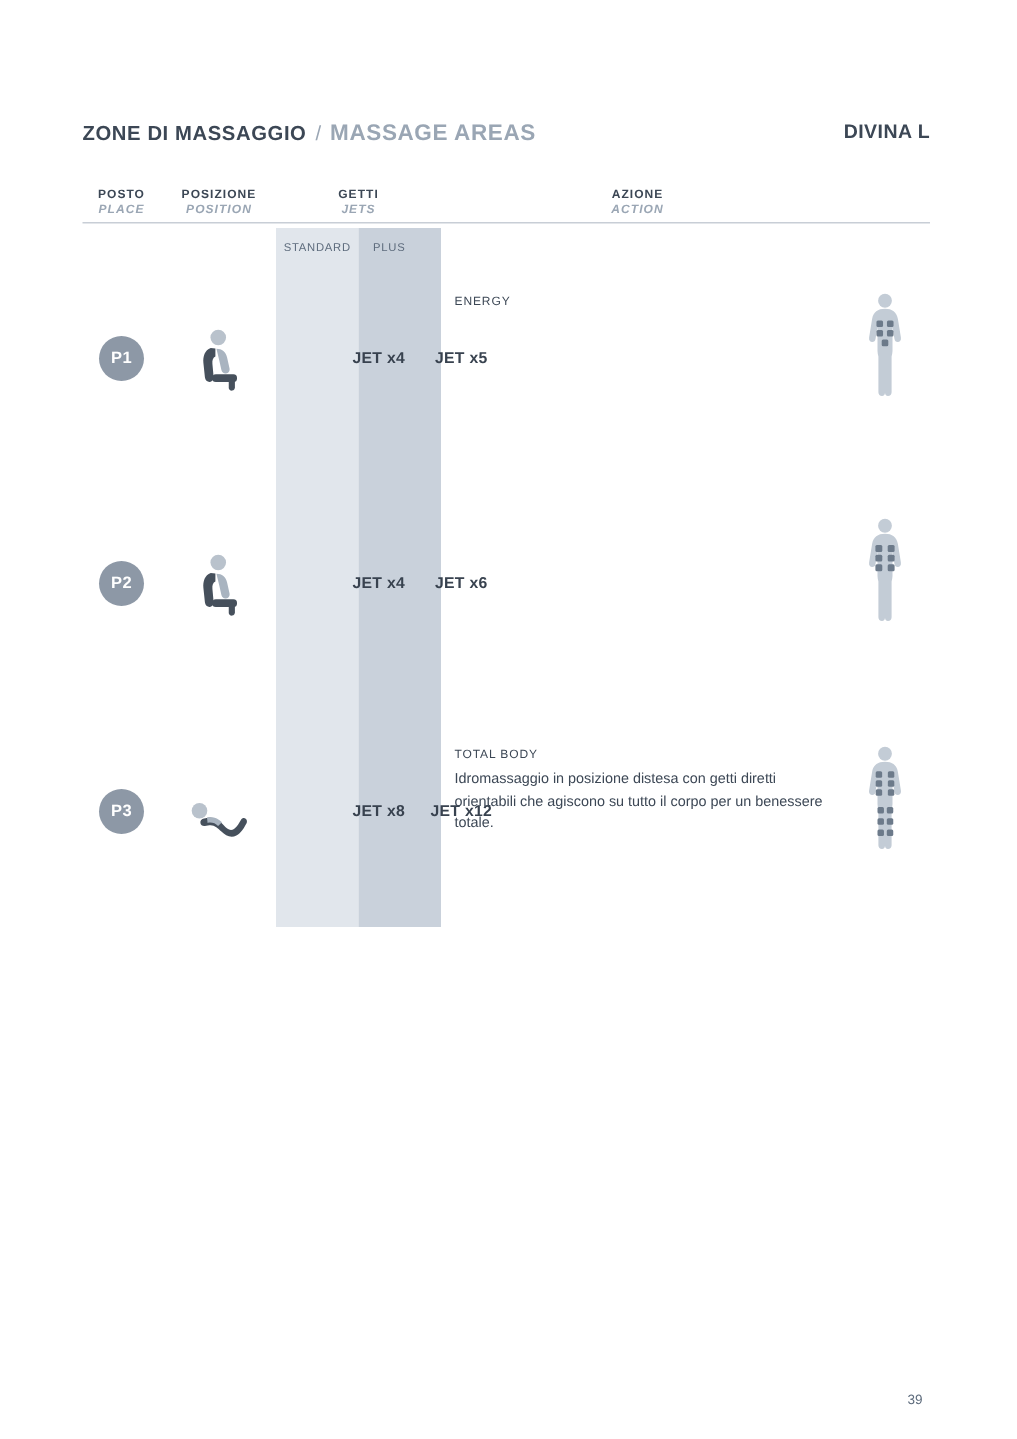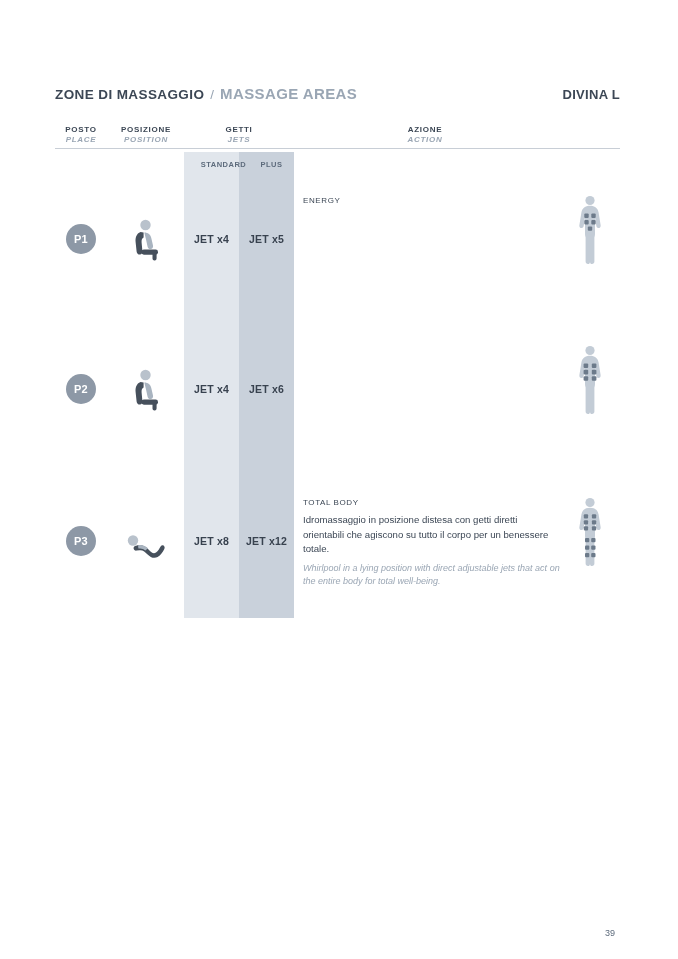--- a/index.html
+++ b/index.html
@@ -22,21 +22,21 @@
   }
 
   
   .doc-header {
     position: absolute;
     left: 55px;
     top: 80px;
     width: 565px;
     height: 22px;
     display: flex;
-    align-items: flex-end;
+    align-items: flex-start;
     justify-content: space-between;
   }
   .title-group {
     display: flex;
     align-items: baseline;
     gap: 6px;
     white-space: nowrap;
   }
   .title-it {
     font-size: 13.5px;
@@ -114,24 +114,23 @@
     width: 55px;
     background: #c9d1db;
   }
   .band-label {
     position: absolute;
     top: 158px;
     height: 14px;
     line-height: 14px;
     text-align: center;
     font-size: 7.5px;
-    font-weight: bold;
+    font-weight: normal;
     letter-spacing: 0.5px;
     color: #5d6b7c;
-    margin-left: 12px;
   }
   #label-standard { left: 184px; width: 55px; }
   #label-plus     { left: 232px; width: 55px; }
 
   
   .row {
     position: absolute;
     left: 0;
     width: 678px;
     height: 150px;
@@ -171,20 +170,21 @@
   .jet-cell {
     position: absolute;
     top: 50px;
     height: 18px;
     line-height: 18px;
     text-align: center;
     font-size: 10.5px;
     font-weight: bold;
     color: #38424f;
     letter-spacing: 0.2px;
+    padding-left: 41px;
   }
   #jet-std-0, #jet-std-1, #jet-std-2 { left: 184px; width: 55px; }
   #jet-plus-0, #jet-plus-1, #jet-plus-2 { left: 239px; width: 55px; }
 
   
   .action {
     position: absolute;
     left: 303px;
     top: 16px;
     width: 258px;
@@ -349,21 +349,20 @@
         <path d="M16 25.2 C19.8 24.2 23.4 25.6 26 28.2 L23.4 30.6 C21.5 28.8 19 28 16.4 28.6 Z" fill="#a9b4c0"></path>
       </svg>
     </div>
 
     <div class="jet-cell" id="jet-std-2">JET x8</div>
     <div class="jet-cell" id="jet-plus-2">JET x12</div>
 
     <div class="action">
       <div class="action-title">TOTAL BODY</div>
       <div class="action-it">Idromassaggio in posizione distesa con getti diretti orientabili che agiscono su tutto il corpo per un benessere totale.</div>
-      <div class="action-en">Whirlpool in a lying position with direct adjustable jets that act on the entire body for total well-being.</div>
     </div>
 
     <div class="body-fig">
       <svg viewBox="0 0 36 74" width="36" height="74">
         <g fill="#c3ccd6">
           <circle cx="18" cy="6.5" r="4.6"></circle>
           <path d="M18 11.8 C13.2 11.8 10.2 14 9.4 18.6 L7.4 31 C7.1 32.9 8.1 34 9.5 34 C10.7 34 11.5 33.2 11.7 31.8 L13 23.8 L13 40 C13 41.3 13.3 42.4 13.6 43.6 L13.6 67.5 C13.6 69.1 14.6 70 16 70 C17.3 70 18 69.1 18 67.7 L18 47 L18 67.7 C18 69.1 18.7 70 20 70 C21.4 70 22.4 69.1 22.4 67.5 L22.4 43.6 C22.7 42.4 23 41.3 23 40 L23 23.8 L24.3 31.8 C24.5 33.2 25.3 34 26.5 34 C27.9 34 28.9 32.9 28.6 31 L26.6 18.6 C25.8 14 22.8 11.8 18 11.8 Z"></path>
         </g>
         <g fill="#6c7a8a">
           <rect x="11.8" y="18.2" width="4.3" height="4.3" rx="1"></rect>

